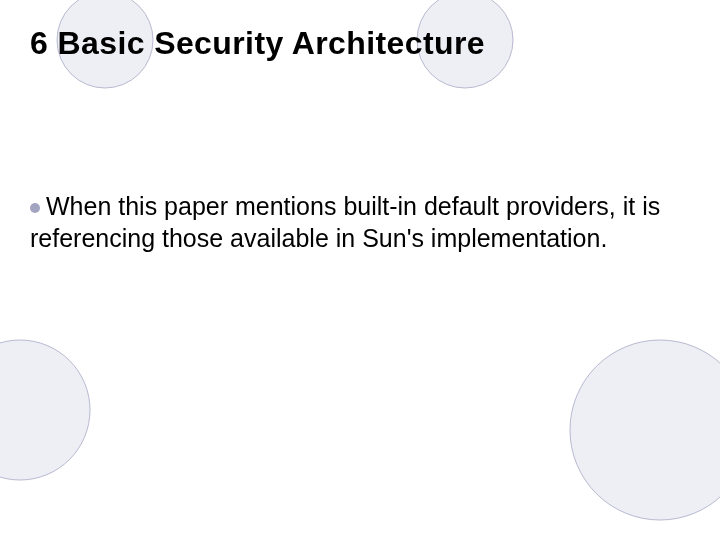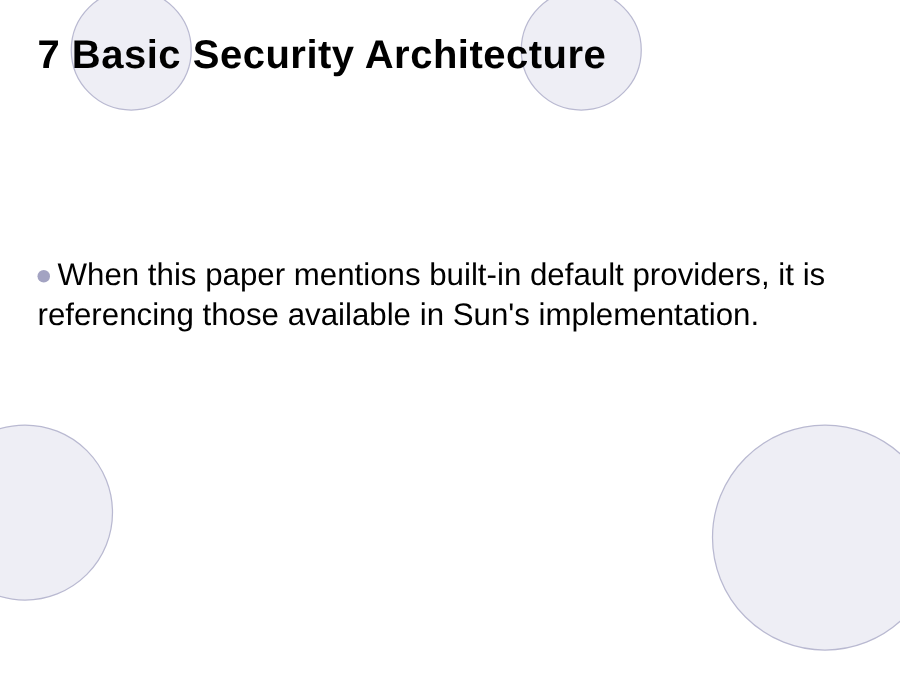--- a/index.html
+++ b/index.html
@@ -28,21 +28,21 @@
   .title {
     position: absolute;
     top: 25px;
     left: 30px;
     font-size: 32px;
     font-weight: bold;
     letter-spacing: 0.4px;
   }
   .body {
     position: absolute;
-    top: 204px;
+    top: 190px;
     left: 30px;
     right: 40px;
   }
   .bullet-line {
     font-size: 25px;
     line-height: 1.28;
     text-align: left;
   }
   .bullet-dot {
     display: inline-block;
@@ -57,20 +57,20 @@
 <body>
 
 <svg class="bg-circles" viewBox="0 0 720 540">
   <circle cx="105" cy="40" r="48" fill="#eeeef5" stroke="#b9b9d1" stroke-width="1"></circle>
   <circle cx="465" cy="40" r="48" fill="#eeeef5" stroke="#b9b9d1" stroke-width="1"></circle>
   <circle cx="20" cy="410" r="70" fill="#eeeef5" stroke="#b9b9d1" stroke-width="1"></circle>
   <circle cx="660" cy="430" r="90" fill="#eeeef5" stroke="#b9b9d1" stroke-width="1"></circle>
 </svg>
 
 <div class="content">
-  <div class="title">7 Basic Security Architecture</div>
+  <div class="title">6 Basic Security Architecture</div>
 
   <div class="body">
     <div class="bullet-line">
       <span class="bullet-dot" style="background:#a3a3c2;"></span><span>When this paper mentions built-in default providers, it is referencing those available in Sun's implementation.</span>
     </div>
   </div>
 </div>
 
 </body></html>

